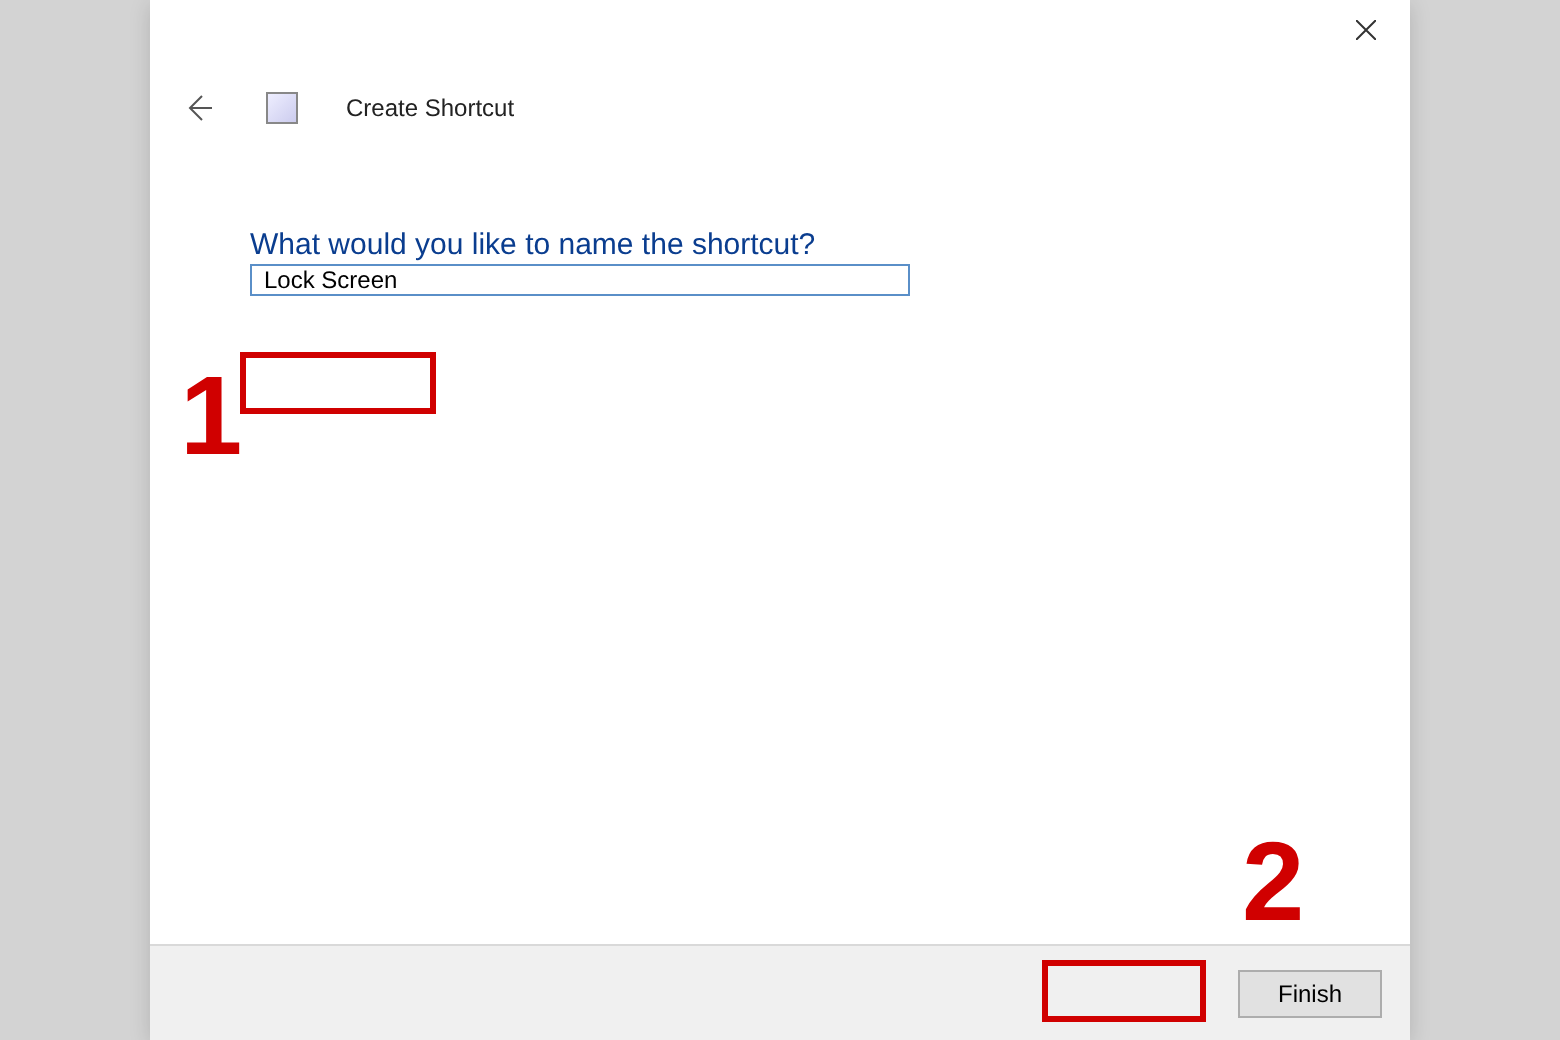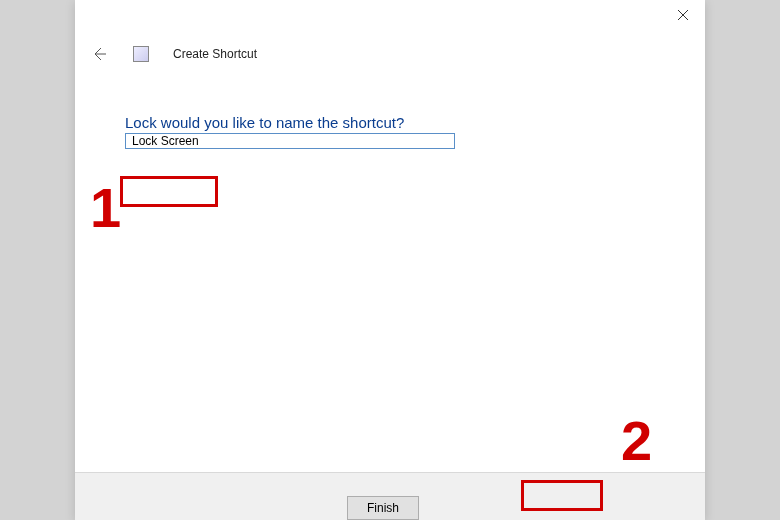--- a/index.html
+++ b/index.html
@@ -100,21 +100,20 @@
       left: 0;
       right: 0;
       height: 48px;
       background: #f0f0f0;
       border-top: 1px solid #d9d9d9;
       display: flex;
       justify-content: flex-end;
       align-items: center;
       gap: 8px;
       padding-right: 14px;
-      flex-direction: column;
     }
     .btn {
       min-width: 72px;
       height: 24px;
       border: 1px solid #adadad;
       background: #e1e1e1;
       font-size: 12px;
       cursor: pointer;
       font-family: inherit;
     }
@@ -174,21 +173,21 @@
   <div class="header-row">
     <div class="back-arrow">
       <svg viewBox="0 0 16 16">
           <path d="M10 2 L4 8 L10 14 M4 8 L15 8" stroke="#555" stroke-width="1" fill="none"></path>
         </svg>
     </div>
     <div class="wizard-icon"></div>
     <div class="wizard-title">Create Shortcut</div>
   </div>
 
-  <div class="main-heading">Lock would you like to name the shortcut?</div>
+  <div class="main-heading">What would you like to name the shortcut?</div>
 
 
   <div class="input-wrap">
     <input type="text" class="name-input" value="Lock Screen" style="">
   </div>
 
 
   <div class="button-bar">
     <button class="btn">Finish</button>
   </div>

